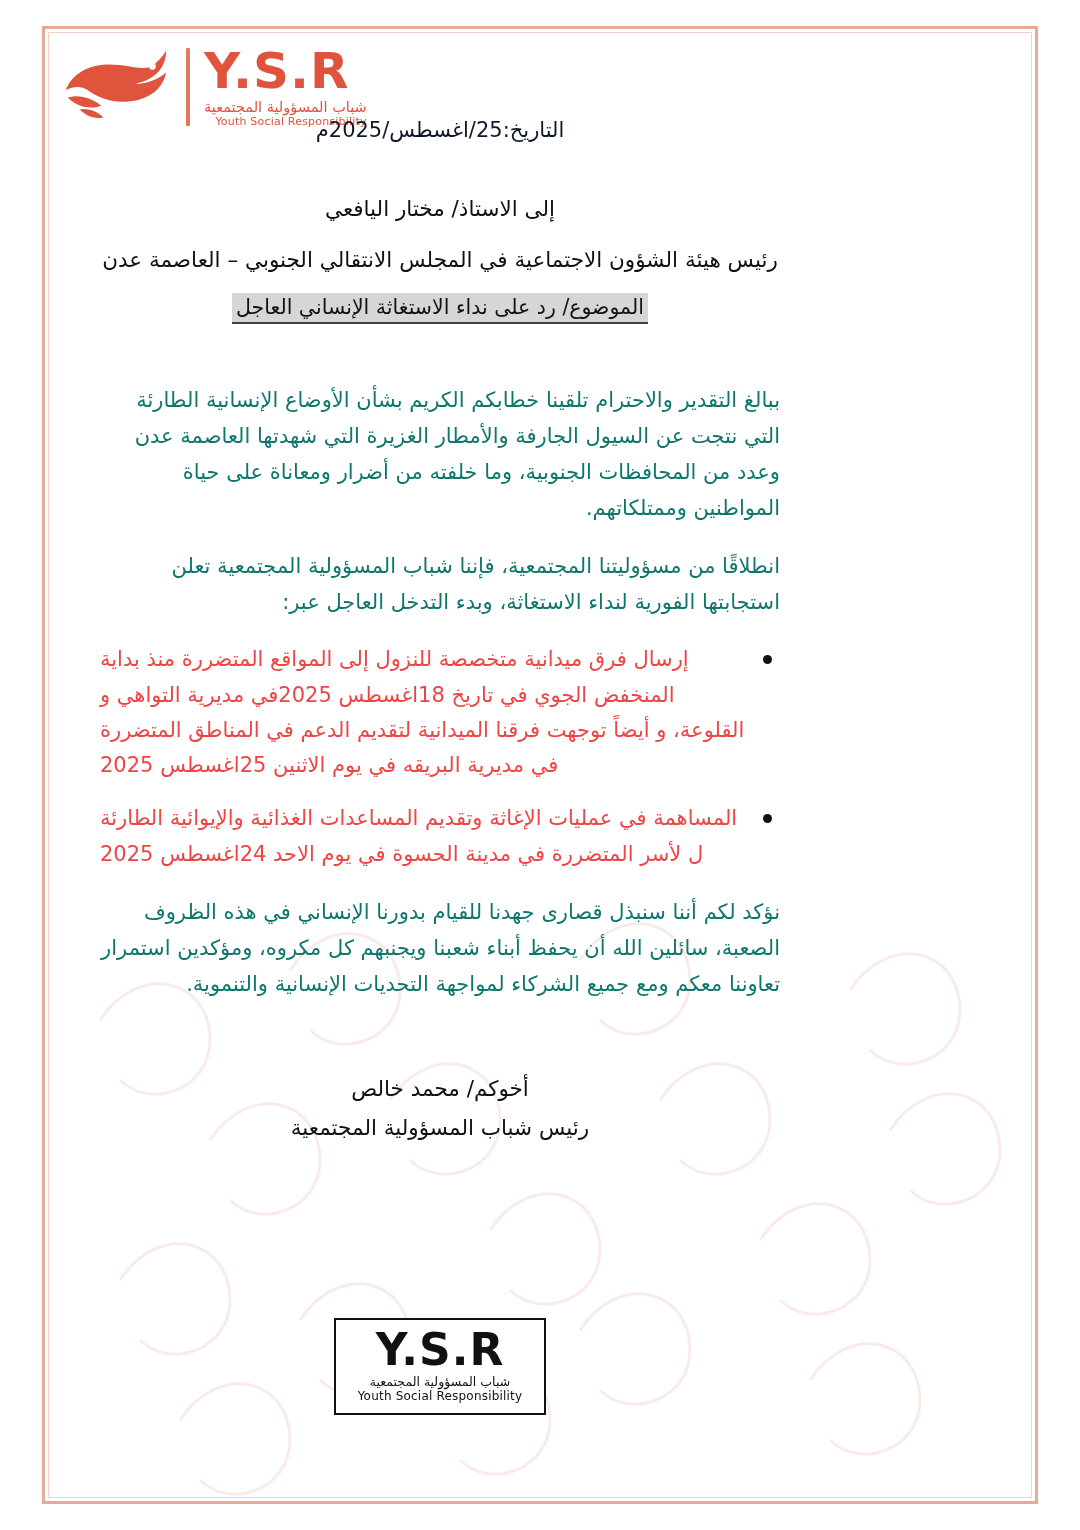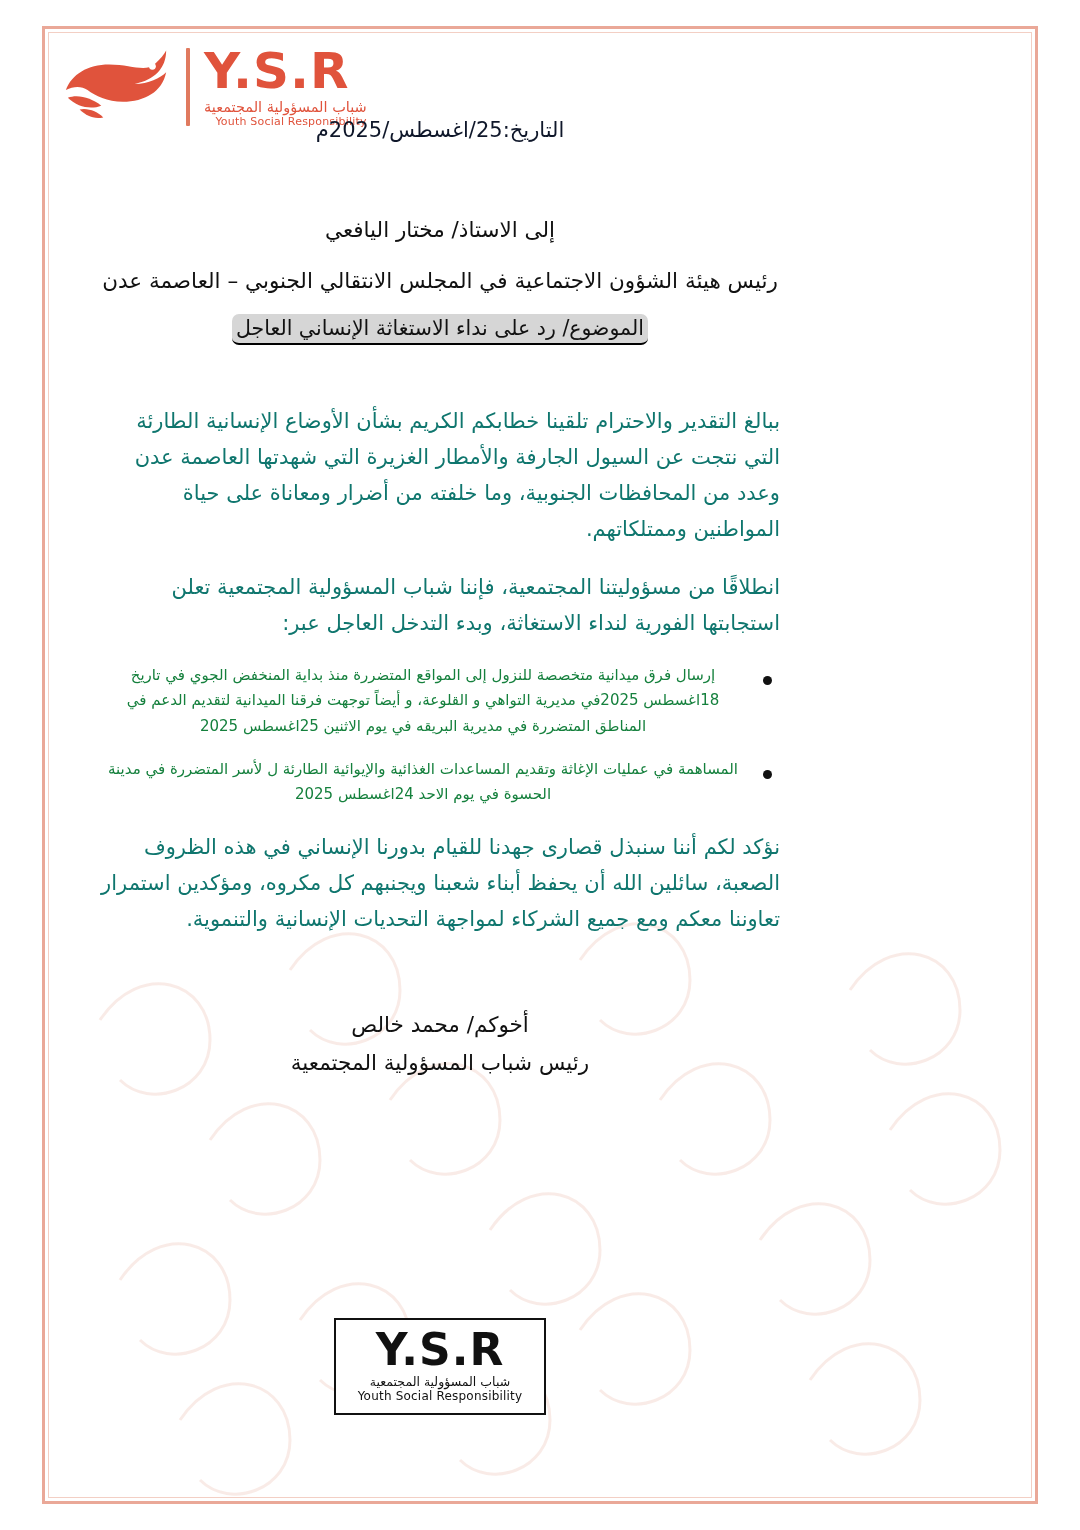--- a/index.html
+++ b/index.html
@@ -124,21 +124,21 @@
     left: 0;
     text-align: center;
     font-size: 21px;
     color: #0f172a;
     direction: rtl;
   }
 
   
   .content {
     position: absolute;
-    top: 213px;
+    top: 192px;
     right: 100px;
     left: 100px;
     direction: rtl;
     text-align: right;
   }
 
   .addr-line {
     font-size: 21.5px;
     line-height: 1.55;
     margin: 0 0 16px 0;
@@ -149,45 +149,44 @@
 
   .subject-wrap {
     text-align: center;
     margin-bottom: 58px;
   }
   .subject {
     display: inline-block;
     font-size: 20.5px;
     background: #d6d6d6;
     padding: 2px 4px 3px 4px;
-    border-bottom: 2px solid #000000;
-    color: #111;
-    border-radius: 7px;
+    border-bottom: 2px solid #404040;
+    color: #111;
   }
 
   p.para {
     font-size: 21px;
     line-height: 1.72;
     margin: 0 0 22px 0;
     text-align: right;
     color: #0f766e;
   }
 
   ul.bullets {
     list-style: none;
     margin: 0 0 22px 0;
     padding: 0 34px 0 0;
   }
   ul.bullets li {
     position: relative;
-    font-size: 15px;
+    font-size: 21px;
     line-height: 1.68;
     margin-bottom: 18px;
-    color: #15803d;
-    text-align: center;
+    color: #ef4444;
+    text-align: left;
   }
   ul.bullets li::before {
     content: "";
     position: absolute;
     right: -26px;
     top: 13px;
     width: 9px;
     height: 9px;
     background: #111;
     border-radius: 50%;

